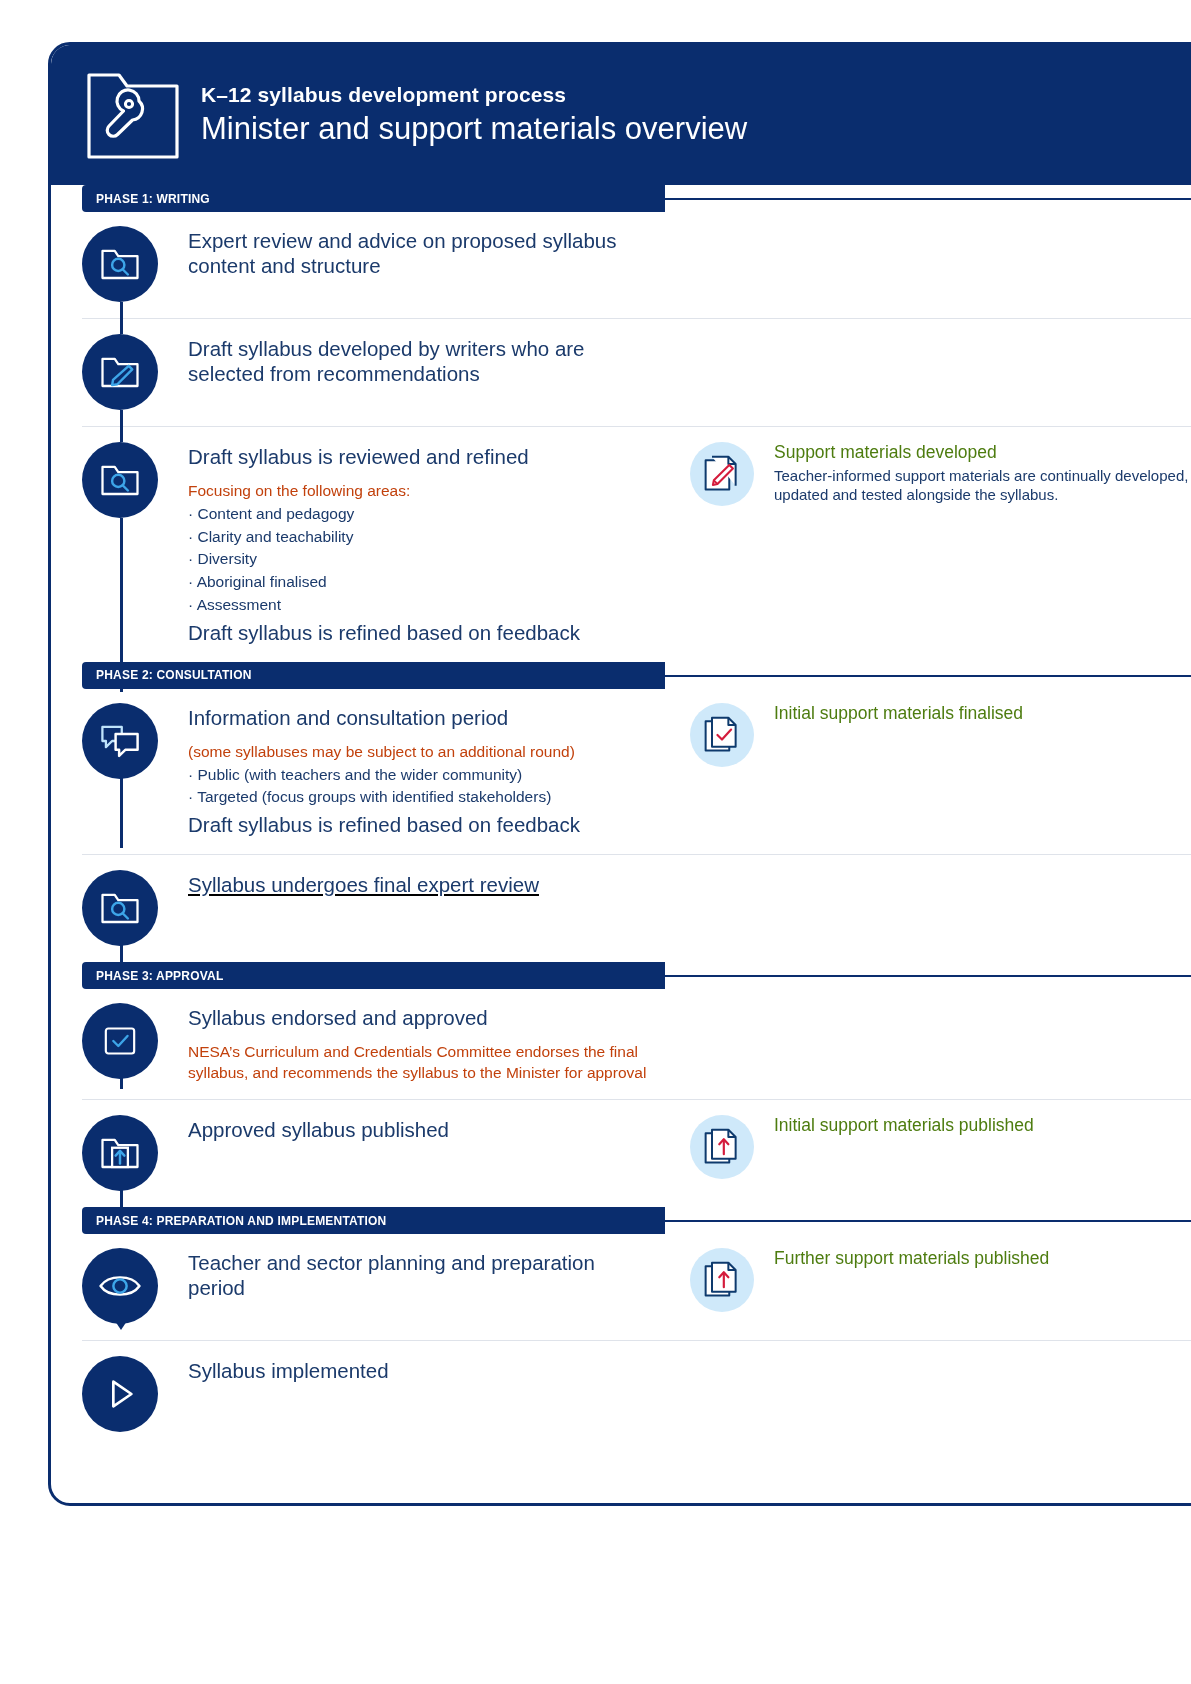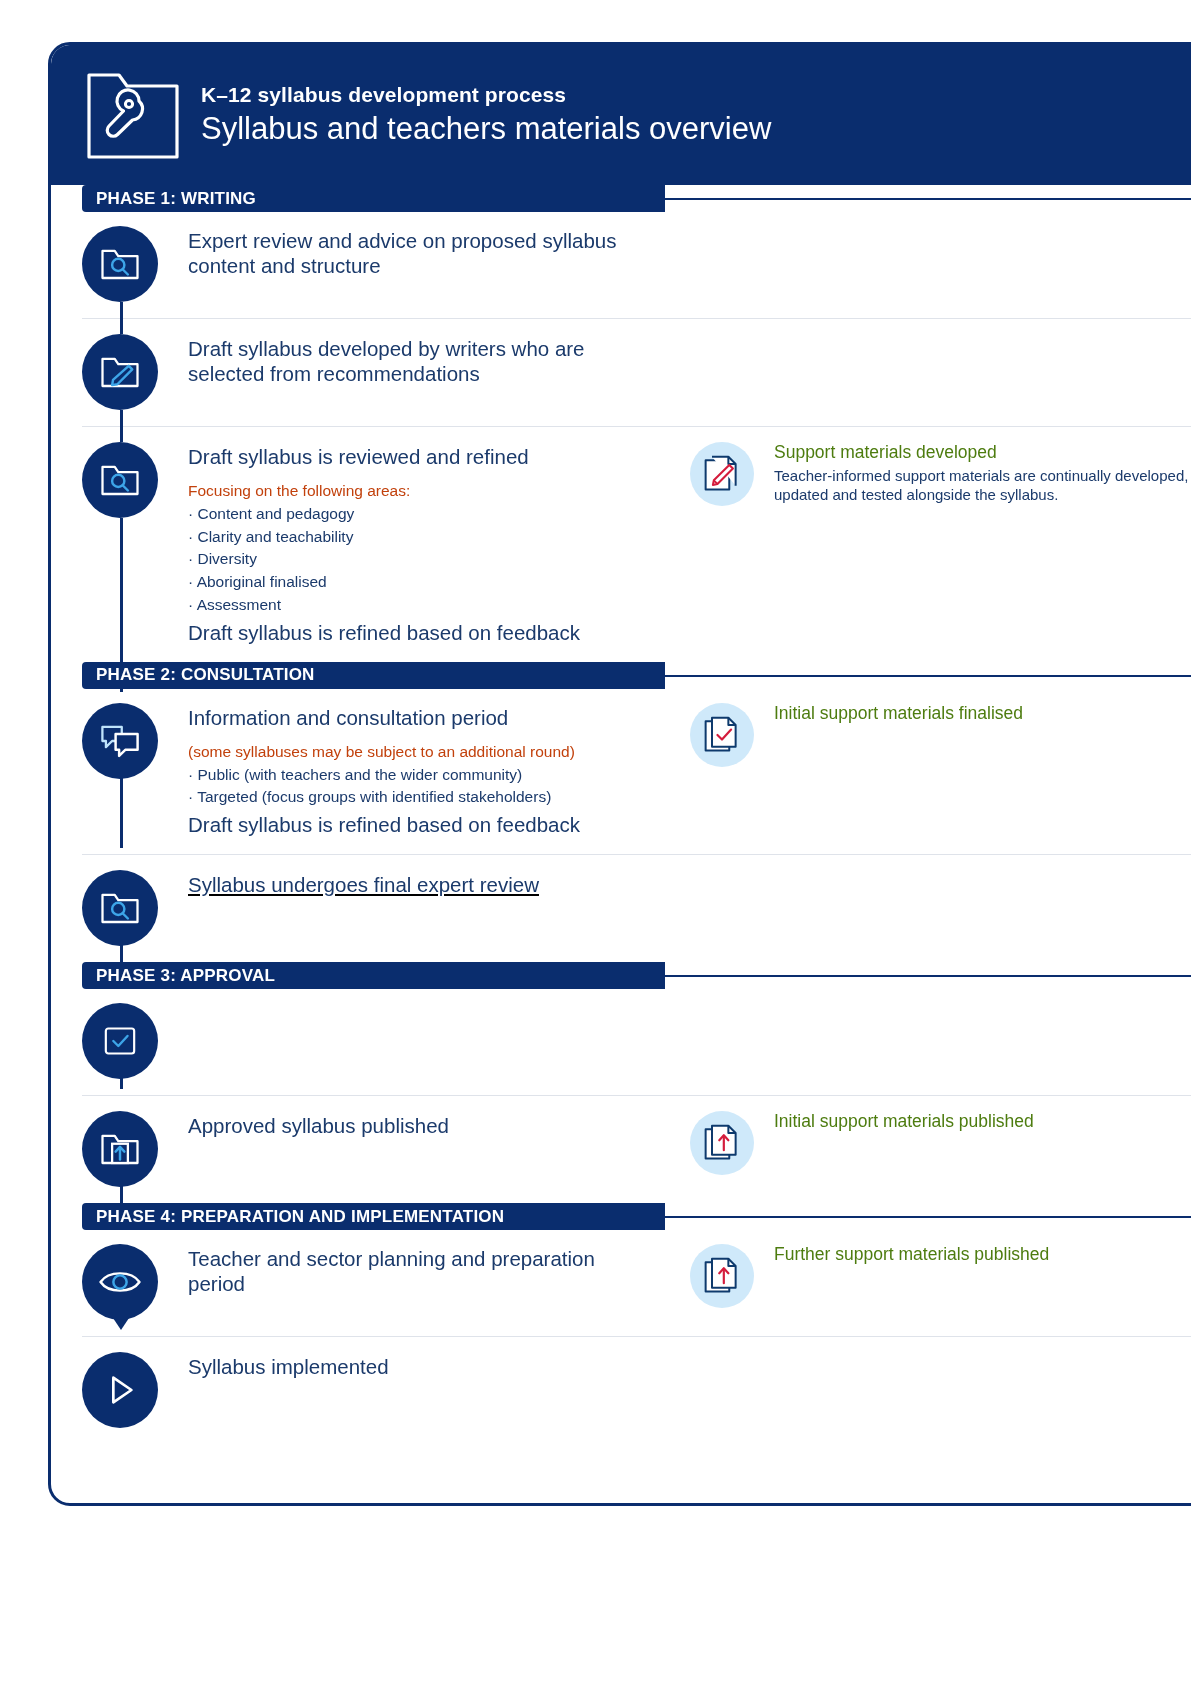--- a/index.html
+++ b/index.html
@@ -26,21 +26,21 @@
   .h-kicker{font-size:21px;font-weight:bold;letter-spacing:.1px;line-height:1.25;}
   .h-title{font-size:31px;font-weight:400;line-height:1.25;margin-top:2px;}
   
   .body{position:relative;padding:0;}
   .grid{position:relative;}
   
   .phase{
     position:relative;height:27px;width:583px;margin-left:31px;
     background:#0a2d6e;color:#fff;border-radius:4px 0 0 4px;
     display:flex;align-items:center;padding-left:14px;box-sizing:border-box;
-    font-size:17px;font-weight:bold;letter-spacing:.2px;z-index:4;
+    font-size:12px;font-weight:bold;letter-spacing:.2px;z-index:4;
   }
   .phase-rule{position:absolute;left:31px;right:14px;height:2px;background:#0a2d6e;z-index:3;}
   
   .row{position:relative;display:flex;z-index:2;}
   .left{position:relative;width:617px;flex:0 0 617px;box-sizing:border-box;padding:0 18px 0 31px;display:flex;}
   .right{position:relative;flex:1;box-sizing:border-box;padding:0 14px 0 22px;display:flex;}
   .rowline{position:absolute;left:31px;width:1149px;height:1px;background:#dfe3ea;}
   
   .node{
     position:relative;flex:0 0 76px;width:76px;display:flex;justify-content:center;
@@ -76,21 +76,21 @@
     <div class="header">
       <div class="header-icon">
         <svg width="100" height="100" viewBox="0 0 100 100" fill="none">
           <path d="M6 10 H36 L44 21 H94 V92 H6 Z" stroke="#ffffff" stroke-width="3.2" stroke-linejoin="round"></path>
           <path d="M56 36 a11 11 0 1 0 -15.5 10 L26 61 a6 6 0 0 0 8.5 8.5 L49.5 55 A11 11 0 0 0 56 36 Z" stroke="#ffffff" stroke-width="3.2" stroke-linejoin="round" stroke-linecap="round" fill="none"></path>
           <circle cx="46" cy="39" r="3.6" stroke="#ffffff" stroke-width="3" fill="none"></circle>
         </svg>
       </div>
       <div class="header-text">
         <div class="h-kicker">K–12 syllabus development process</div>
-        <div class="h-title">Syllabus and teachers materials overview</div>
+        <div class="h-title">Minister and support materials overview</div>
       </div>
     </div>
 
     <div class="body">
       <div class="grid" id="grid">
           <div style="position:relative;height:0;">
              <div class="phase-rule" style="top:13px;"></div>
            </div>
           <div class="phase" style="margin-top:0px;">PHASE 1: WRITING</div>
           <div class="row" style="padding:14px 0 16px 0;justify-content:space-between;">
@@ -237,20 +237,24 @@
           <div class="row" style="padding:14px 0 16px 0;">
             <div class="left">
                <div class="node">
                  <div class="circle">
                   <svg width="40" height="40" viewBox="0 0 48 48" fill="none">
       <rect x="7" y="9" width="34" height="30" rx="3" stroke="#ffffff" stroke-width="2.6"></rect>
       <path d="M16 24 L22 30 L33 18" stroke="#3da5e8" stroke-width="2.9" stroke-linecap="round" stroke-linejoin="round" fill="none"></path>
     </svg>
                 </div>
                </div>
+               <div class="content">
+                 <div class="c-title">Syllabus endorsed and approved</div>
+                <div class="c-sub">NESA’s Curriculum and Credentials Committee endorses the final syllabus, and recommends the syllabus to the Minister for approval</div>   
+              </div>
              </div>
             <div class="right"></div>
           </div>
           <div style="position:relative;height:0;">
             <div class="rowline" style="top:0;"></div>
           </div>
           <div class="row" style="padding:16px 0 16px 0;">
             <div class="left">
                <div class="node">
                  <div class="circle">

